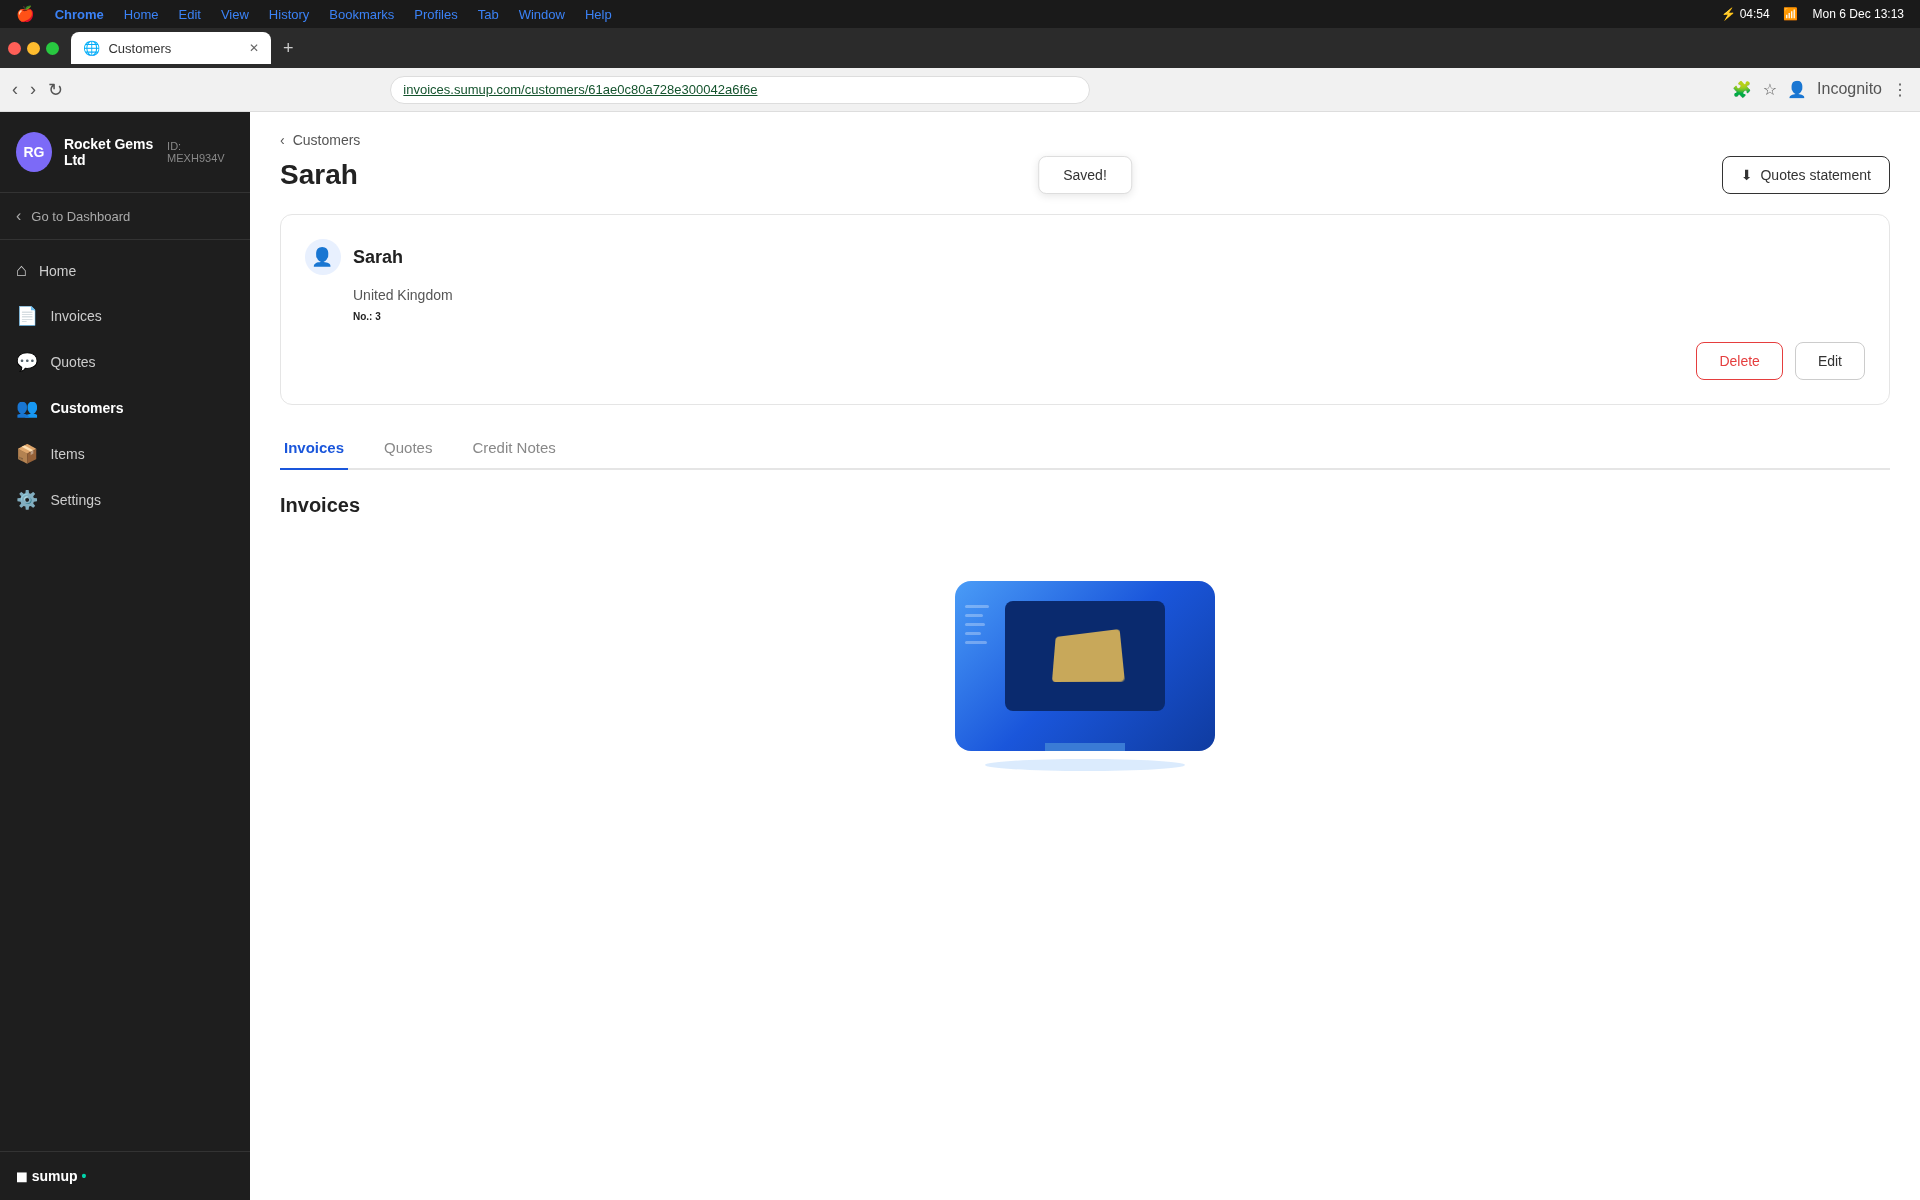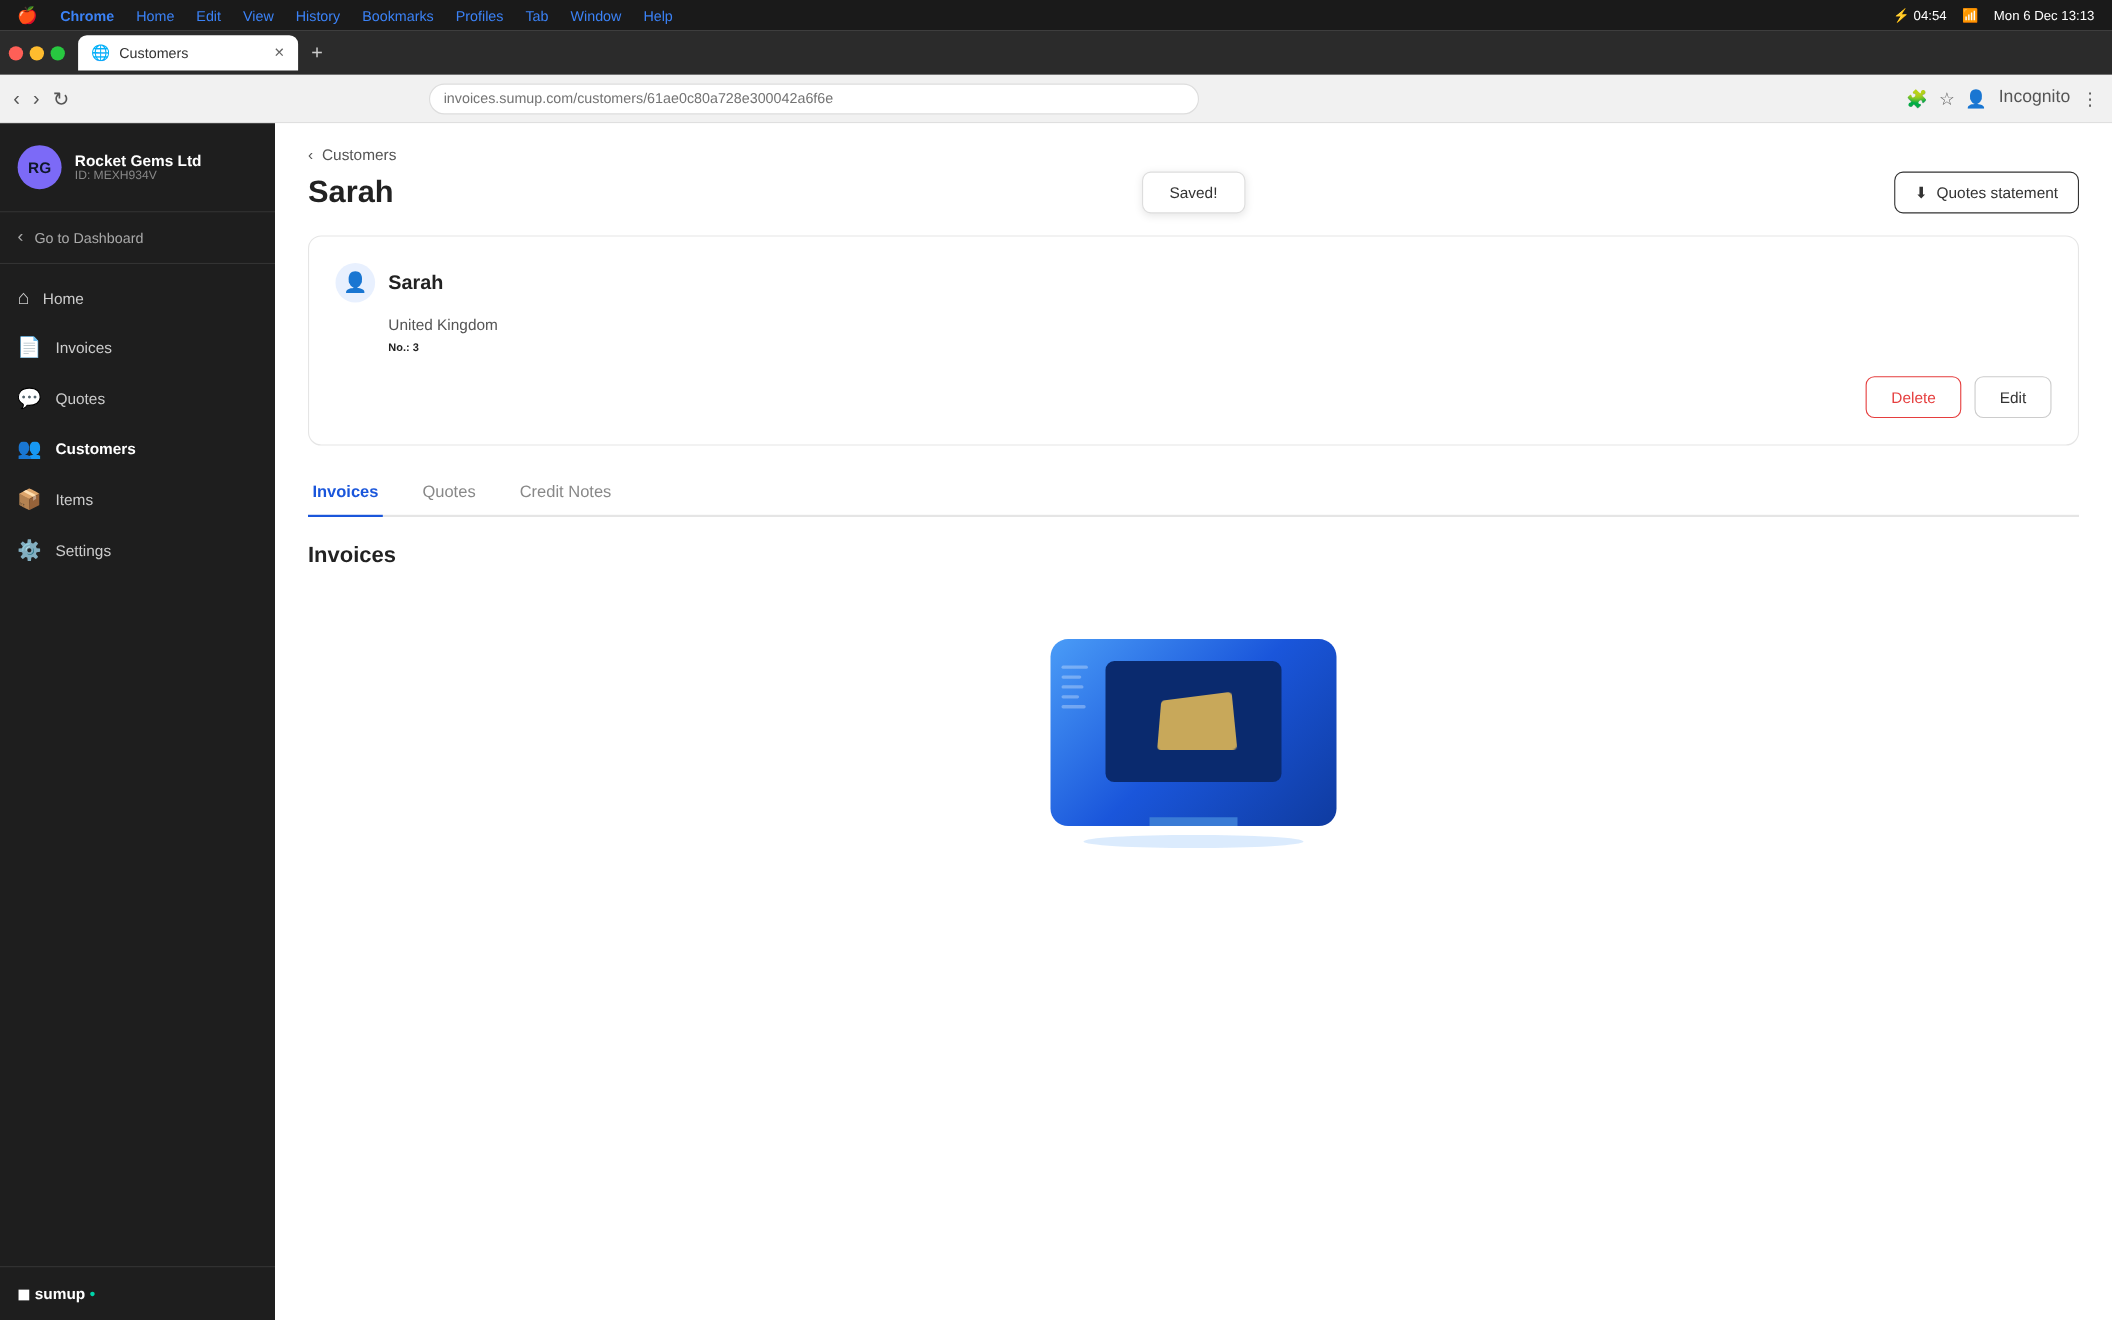--- a/index.html
+++ b/index.html
@@ -61,23 +61,24 @@
     .address-input {
       flex: 1;
       max-width: 700px;
       margin: 0 auto;
       background: #fff;
       border: 1px solid #ddd;
       border-radius: 20px;
       height: 28px;
       padding: 0 12px;
       font-size: 13px;
-      color: #737373;
+      color: #14532d;
       display: flex;
       align-items: center;
+      text-decoration: underline;
     }
     .address-icons { display: flex; gap: 10px; margin-left: auto; color: #555; font-size: 16px; }
 
     
     .app-layout {
       display: flex;
       height: calc(1200px - 28px - 40px - 44px);
     }
 
     
@@ -95,23 +96,23 @@
       display: flex;
       align-items: center;
       gap: 12px;
       border-bottom: 1px solid #333;
     }
     .brand-avatar {
       width: 40px; height: 40px;
       background: #7c6af7;
       border-radius: 50%;
       display: flex; align-items: center; justify-content: center;
-      font-weight: 700; font-size: 14px; color: #0f172a;
-    }
-    .brand-info { display: flex; flex-direction: column; }
+      font-weight: 700; font-size: 14px; color: #ffffff;
+    }
+    .brand-info { display: flex; flex-direction: row; align-items: center; }
     .brand-name { font-size: 14px; font-weight: 600; color: #fff; }
     .brand-id { font-size: 11px; color: #888; }
 
     .sidebar-go-dashboard {
       padding: 14px 16px;
       display: flex; align-items: center; gap: 10px;
       color: #aaa; font-size: 13px; cursor: pointer;
       border-bottom: 1px solid #333;
     }
     .go-dash-arrow { font-size: 16px; }

